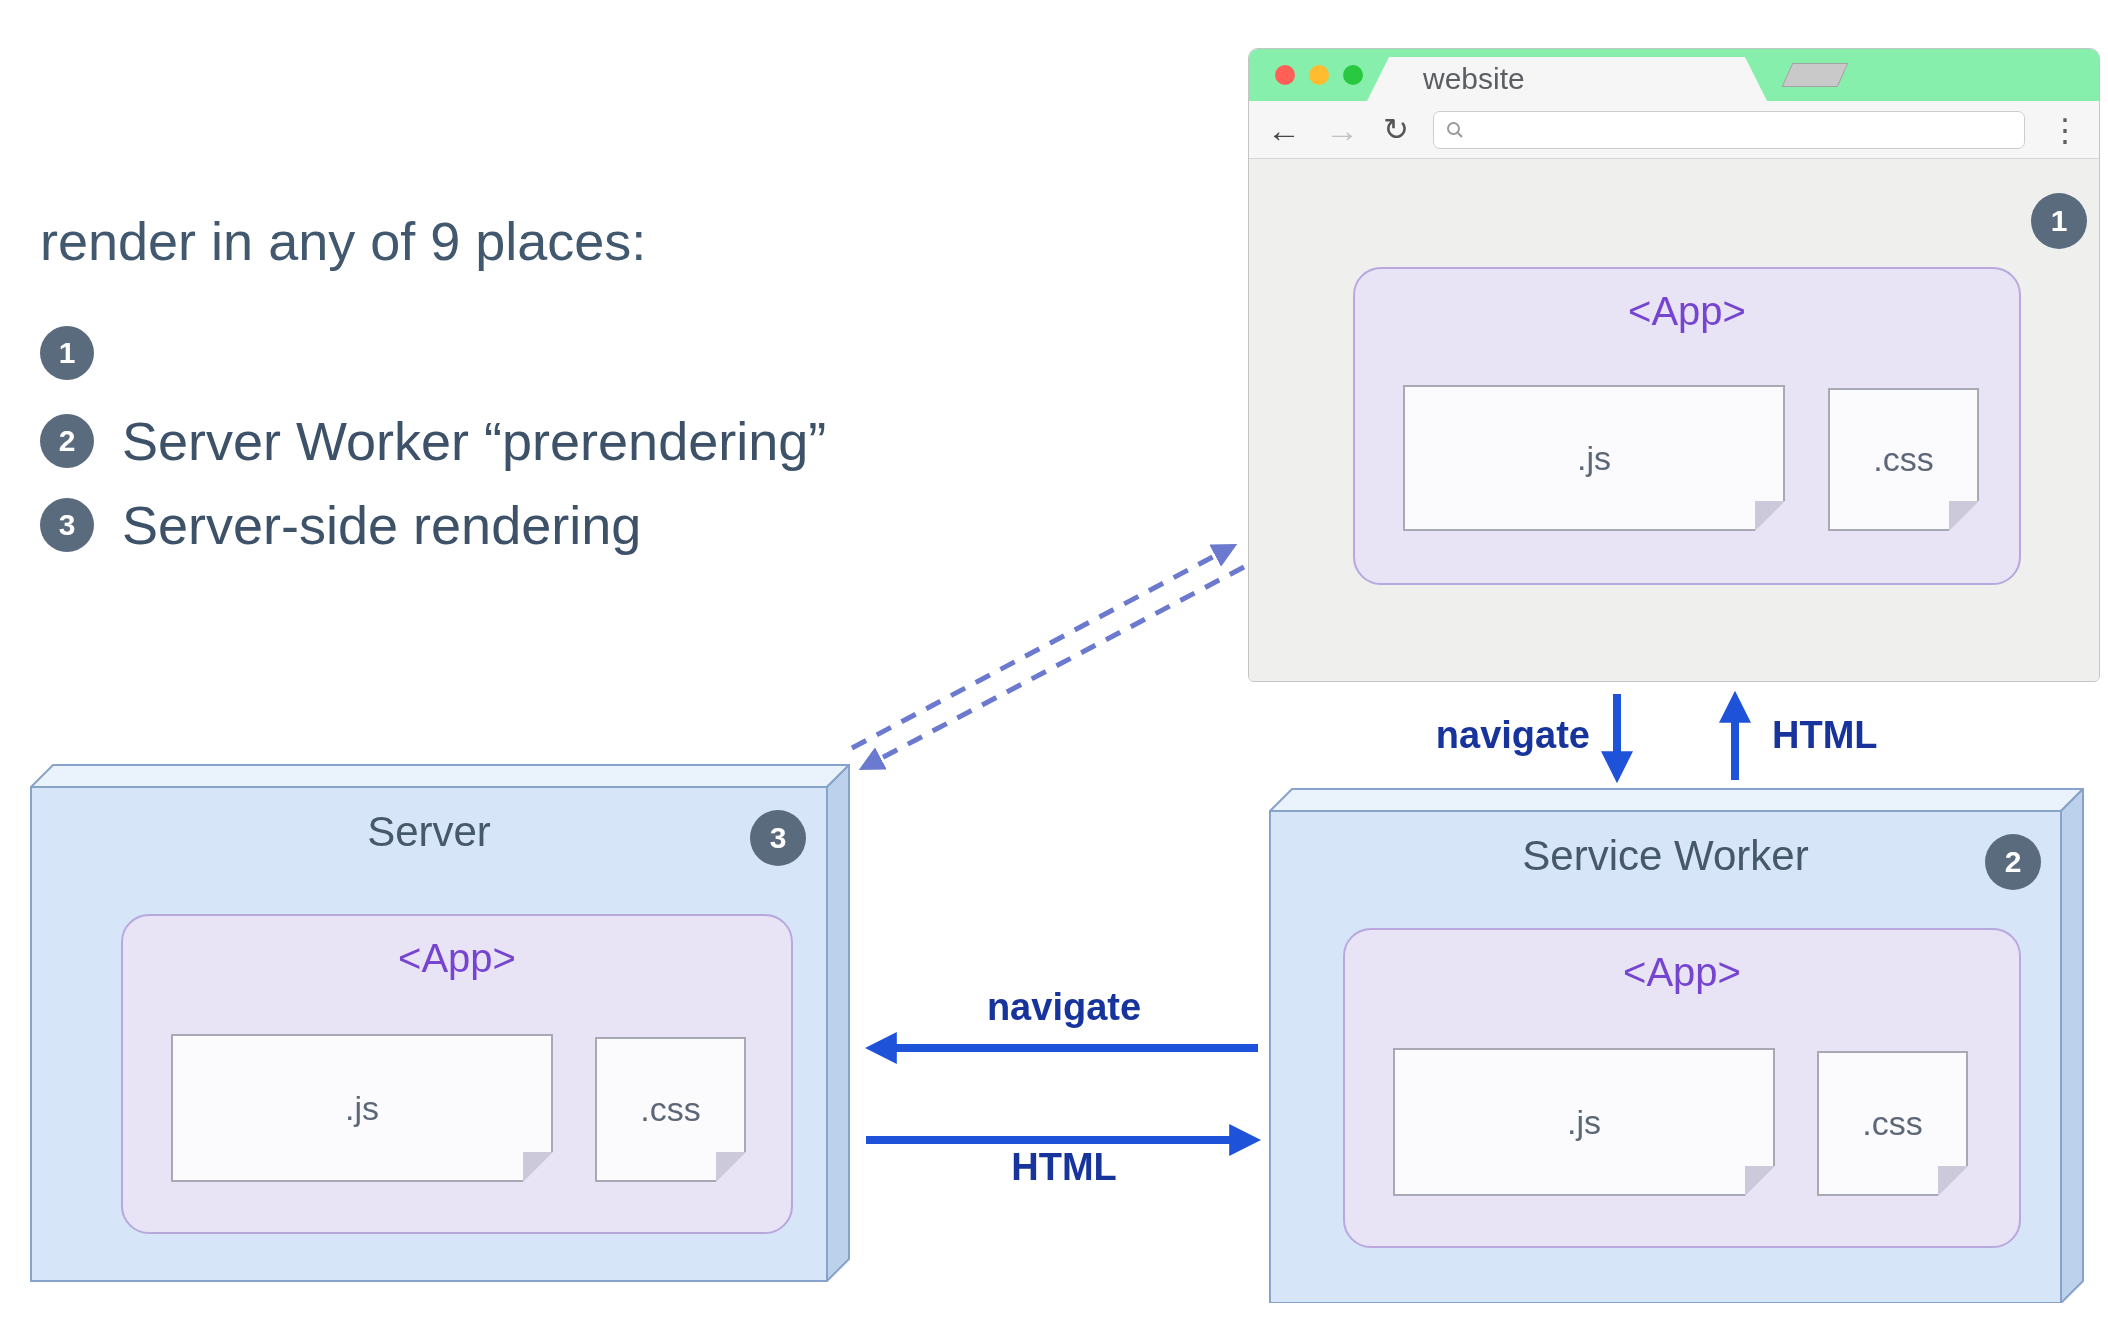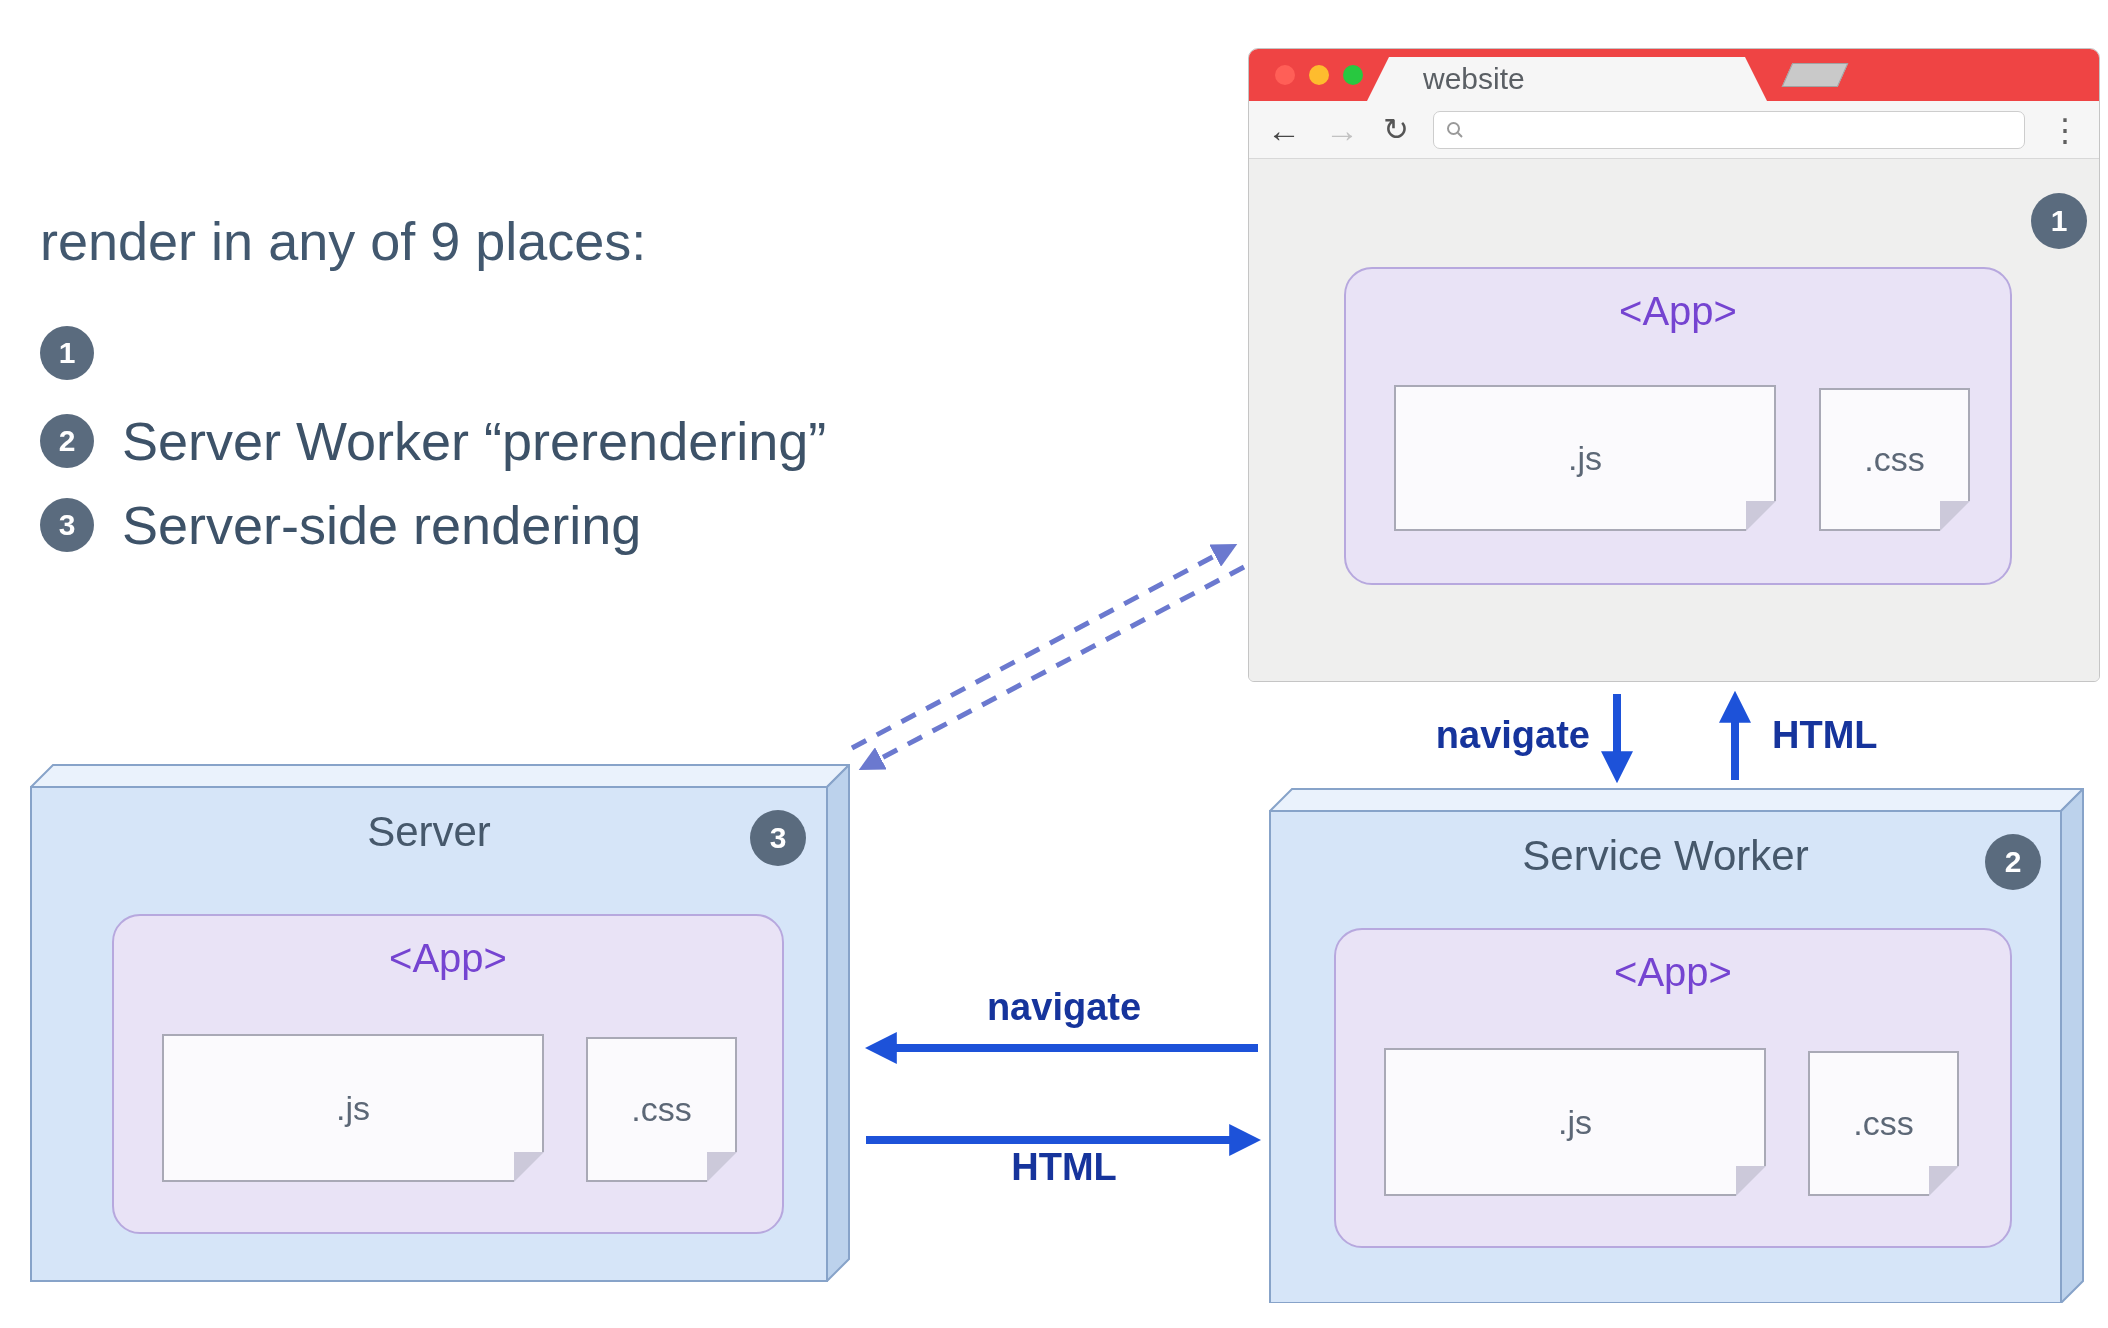--- a/index.html
+++ b/index.html
@@ -10,21 +10,21 @@
   .main-title { position:absolute; left:38px; top:50px; font-size:78px; color:#6b6b6b; }
   .subtitle   { position:absolute; left:40px; top:210px; font-size:54px; color:#42586f; }
   .legend-item { position:absolute; left:40px; display:flex; align-items:center; gap:28px; }
   .num-circle { width:54px; height:54px; border-radius:50%; background:#5a6b7e; color:#fff;
                 font-size:30px; font-weight:bold; display:flex; align-items:center; justify-content:center; flex:0 0 auto; }
   .legend-label { font-size:54px; color:#3d5268; white-space:nowrap; }
 
   
   .browser { position:absolute; left:1248px; top:48px; width:852px; height:634px;
              border:1px solid #c5c5c5; border-radius:10px 10px 6px 6px; overflow:hidden; background:#f6f6f6; }
-  .tabstrip { position:relative; height:52px; background:#ef4444; }
+  .tabstrip { position:relative; height:52px; background:#86efac; }
   .dot { position:absolute; top:16px; width:20px; height:20px; border-radius:50%; }
   .dot.red { left:26px; background:#ff5f57; }
   .dot.yellow { left:60px; background:#febc2e; }
   .dot.green { left:94px; background:#28c840; }
   .tab { position:absolute; left:118px; top:8px; width:400px; height:44px; background:#f6f6f6;
          clip-path:polygon(0 100%, 22px 0, calc(100% - 22px) 0, 100% 100%);
          display:flex; align-items:center; padding-left:56px; font-size:30px; color:#5a5f64; }
   .tab-stub { position:absolute; left:538px; top:14px; width:56px; height:24px; background:#c9c9c9;
               border:1px solid #a2a2a2; transform:skewX(-24deg); }
   .toolbar { display:flex; height:58px; align-items:center; padding:0 18px; gap:24px;
@@ -37,21 +37,21 @@
               display:flex; align-items:center; padding:0 12px; gap:10px; }
   .urlfield input { border:none; outline:none; flex:1; font-size:26px; background:transparent; }
   .navicon.menu { color:#5f5f5f; font-size:32px; }
   .content { position:relative; height:524px; background:#efefee; }
 
   
   .badge { position:absolute; width:56px; height:56px; border-radius:50%; background:#5a6b7e; color:#fff;
            font-size:30px; font-weight:bold; display:flex; align-items:center; justify-content:center; }
 
   
-  .app-box { position:absolute; background:#e9e3f6; border:2px solid #b7a8de; border-radius:28px; }
+  .app-box { position:absolute; background:#e9e3f6; border:2px solid #b7a8de; border-radius:28px;margin-left:9px; }
   .app-label { position:absolute; left:0; top:20px; width:100%; text-align:center;
                font-size:40px; color:#7544d1; }
   .file { position:absolute; background:#fbfafd; border:2px solid #a9a9b6; color:#5c6776; font-size:34px;
           display:flex; align-items:center; justify-content:center; }
   .file::after { content:""; position:absolute; right:-2px; bottom:-2px; width:0; height:0;
                  border-style:solid; border-width:0 0 30px 30px;
                  border-color:transparent transparent #e9e3f6 #ccc9da; }
 
   
   .slab { position:absolute; }

